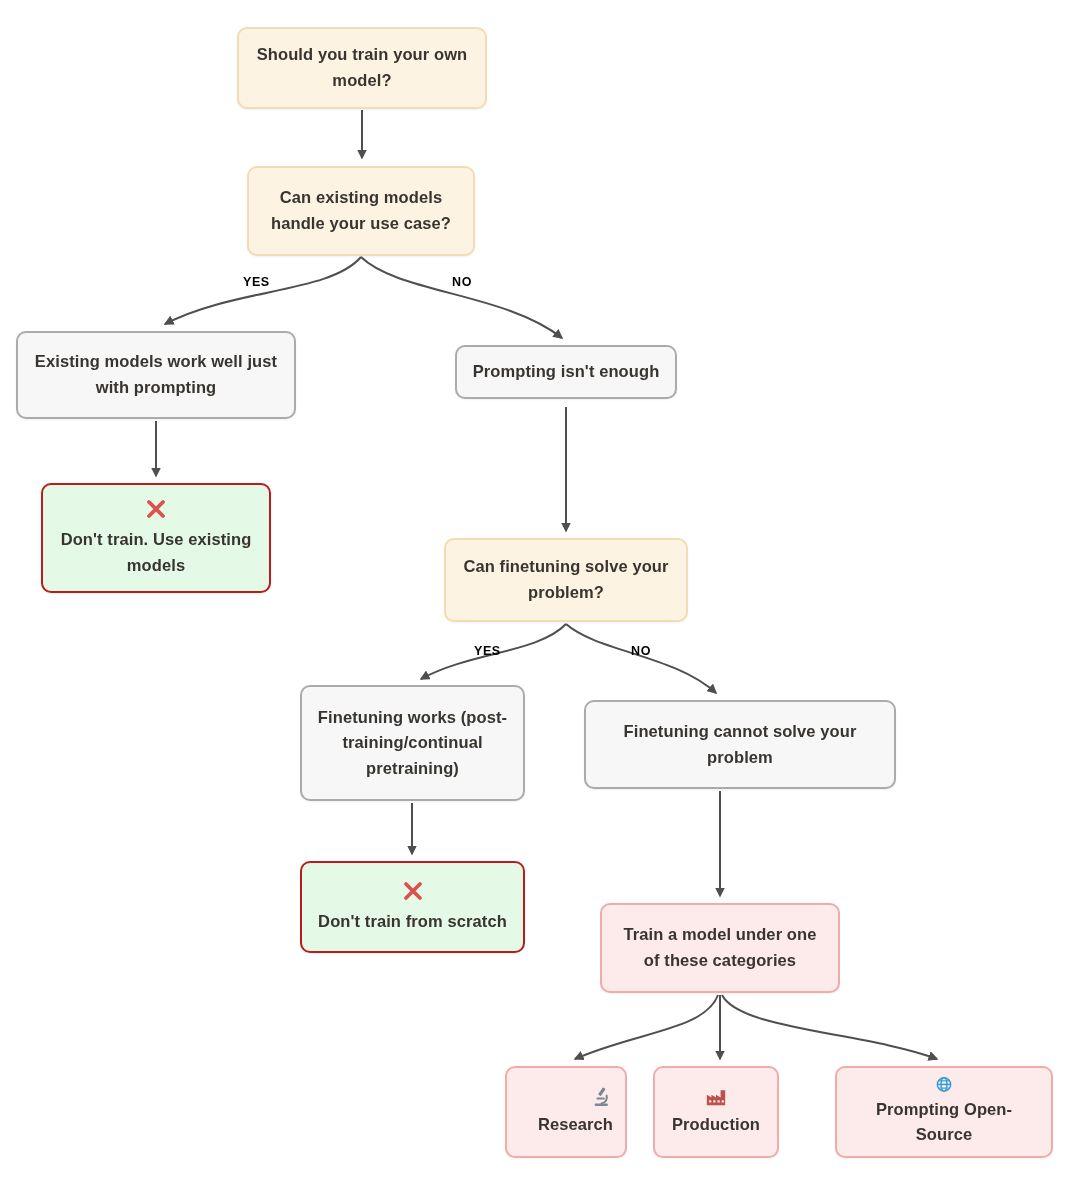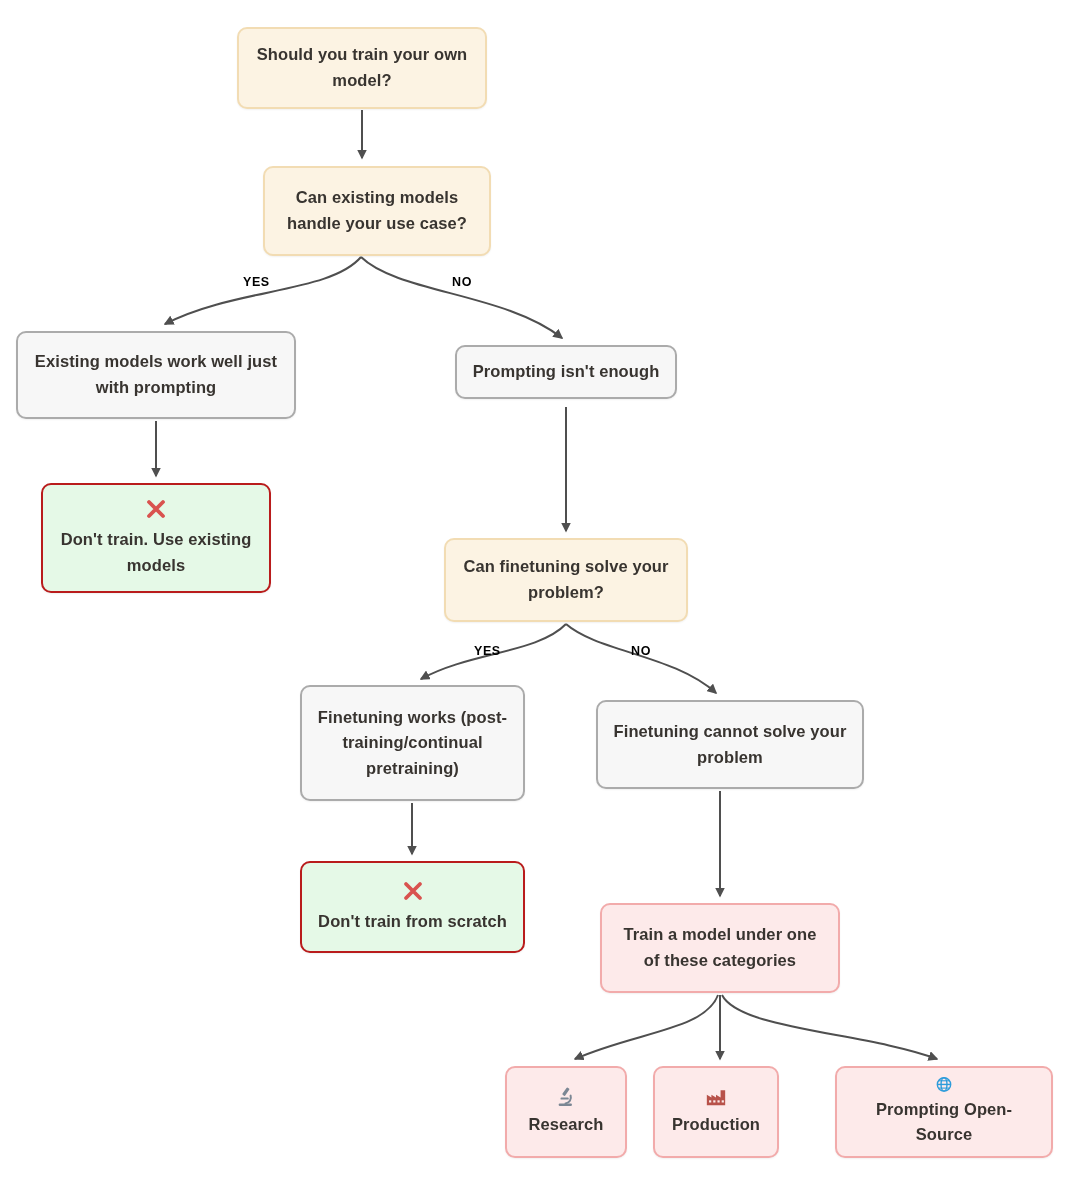--- a/index.html
+++ b/index.html
@@ -85,21 +85,21 @@
 
   <span class="edge-label" style="left:243px;top:275px;">YES</span>
   <span class="edge-label" style="left:452px;top:275px;">NO</span>
   <span class="edge-label" style="left:474px;top:644px;">YES</span>
   <span class="edge-label" style="left:631px;top:644px;">NO</span>
 
   <div class="node cream" style="left:237px;top:27px;width:250px;height:82px;">
     <span class="node-label">Should you train your own model?</span>
   </div>
 
-  <div class="node cream" style="left:247px;top:166px;width:228px;height:90px;margin-left:16px;">
+  <div class="node cream" style="left:247px;top:166px;width:228px;height:90px;">
     <span class="node-label">Can existing models handle your use case?</span>
   </div>
 
   <div class="node gray" style="left:16px;top:331px;width:280px;height:88px;">
     <span class="node-label">Existing models work well just with prompting</span>
   </div>
 
   <div class="node gray" style="left:455px;top:345px;width:222px;height:54px;">
     <span class="node-label">Prompting isn't enough</span>
   </div>
@@ -112,36 +112,36 @@
   </div>
 
   <div class="node cream" style="left:444px;top:538px;width:244px;height:84px;">
     <span class="node-label">Can finetuning solve your problem?</span>
   </div>
 
   <div class="node gray" style="left:300px;top:685px;width:225px;height:116px;">
     <span class="node-label">Finetuning works (post-training/continual pretraining)</span>
   </div>
 
-  <div class="node gray" style="left:584px;top:700px;width:268px;height:89px;margin-left:12px;">
+  <div class="node gray" style="left:584px;top:700px;width:312px;height:89px;">
     <span class="node-label">Finetuning cannot solve your problem</span>
   </div>
 
   <div class="node green" style="left:300px;top:861px;width:225px;height:92px;">
     <svg class="node-icon x-icon" width="24" height="24" viewBox="0 0 24 24">
       <path d="M5 5 L19 19 M19 5 L5 19" stroke="#d9534f" stroke-width="3.8" stroke-linecap="round" fill="none"></path>
     </svg>
     <span class="node-label">Don't train from scratch</span>
   </div>
 
   <div class="node pink" style="left:600px;top:903px;width:240px;height:90px;">
     <span class="node-label">Train a model under one of these categories</span>
   </div>
 
-  <div class="node pink" style="left:505px;top:1066px;width:122px;height:92px;">
+  <div class="node pink" style="left:505px;top:1066px;width:122px;height:92px;align-items:flex-end;">
     <svg class="node-icon" width="22" height="22" viewBox="0 0 24 24">
       <rect x="10.2" y="1.5" width="3.6" height="9.5" rx="1" transform="rotate(35 12 6)" fill="#7b8794"></rect>
       <rect x="6" y="12.6" width="9" height="2.2" rx="1" fill="#7b8794"></rect>
       <path d="M17 10.5a6.5 6.5 0 0 1-5.5 8.5" stroke="#7b8794" stroke-width="2.2" fill="none" stroke-linecap="round"></path>
       <rect x="4" y="19.2" width="14.5" height="2.6" rx="1.3" fill="#7b8794"></rect>
     </svg>
     <span class="node-label">Research</span>
   </div>
 
   <div class="node pink" style="left:653px;top:1066px;width:126px;height:92px;">

